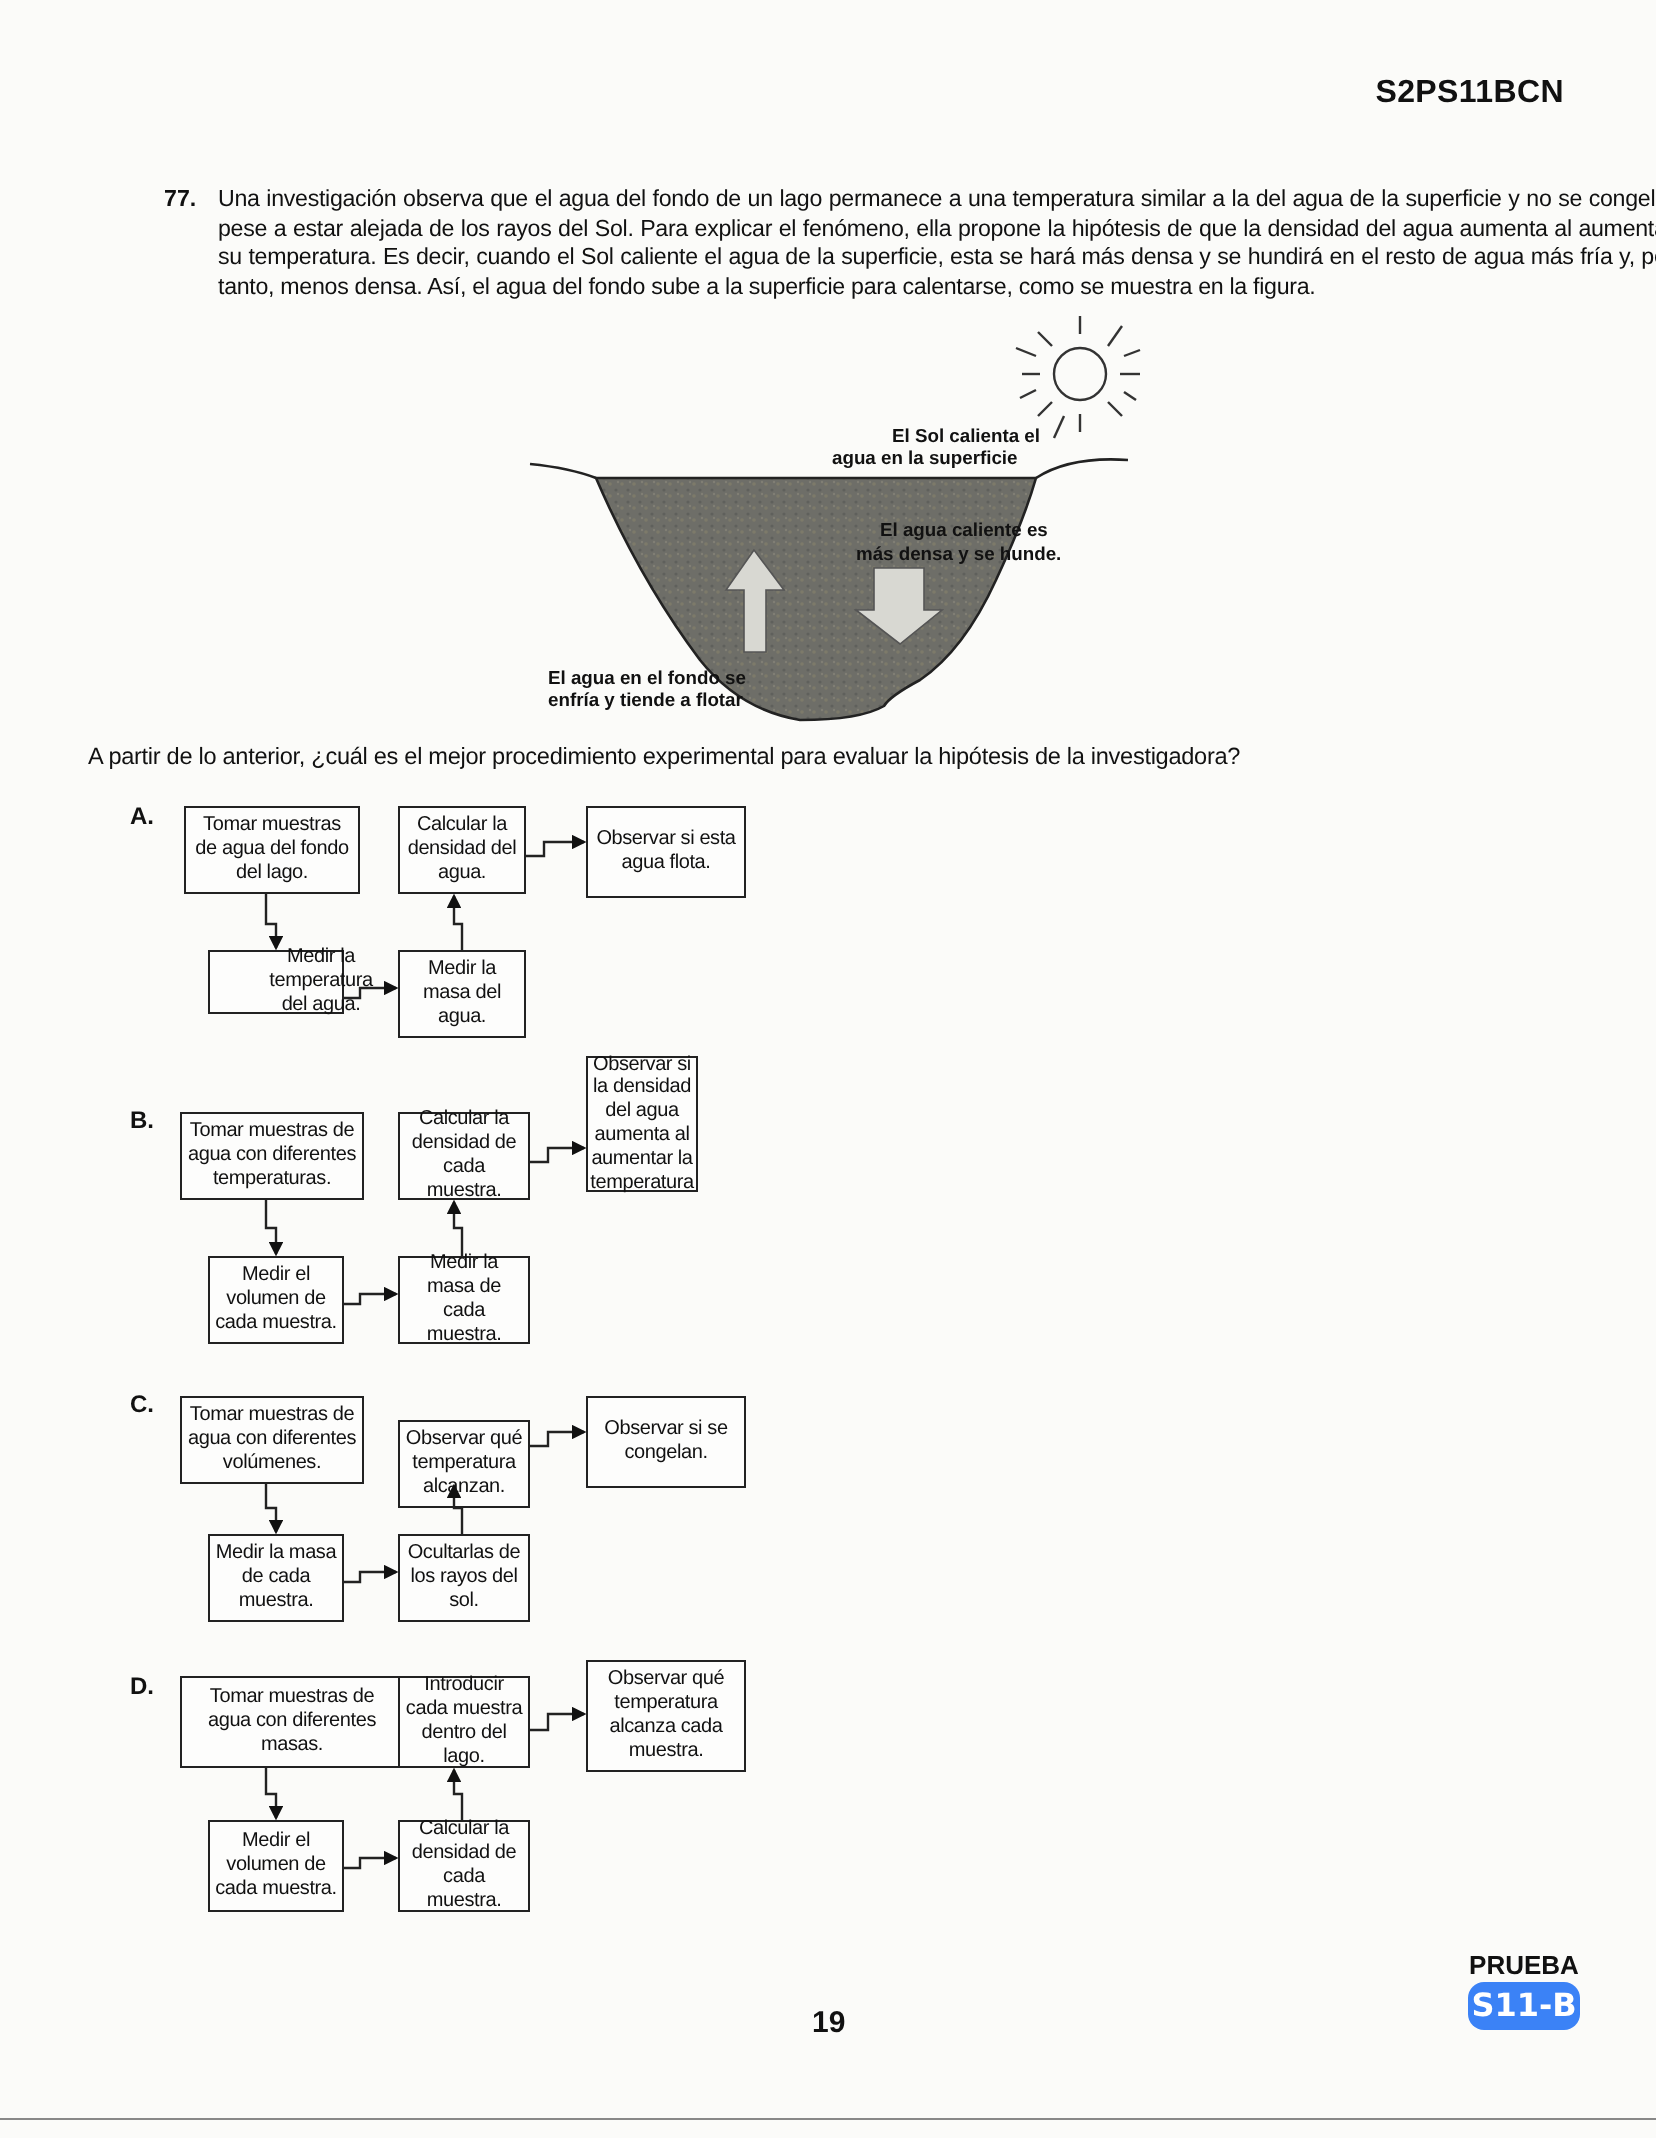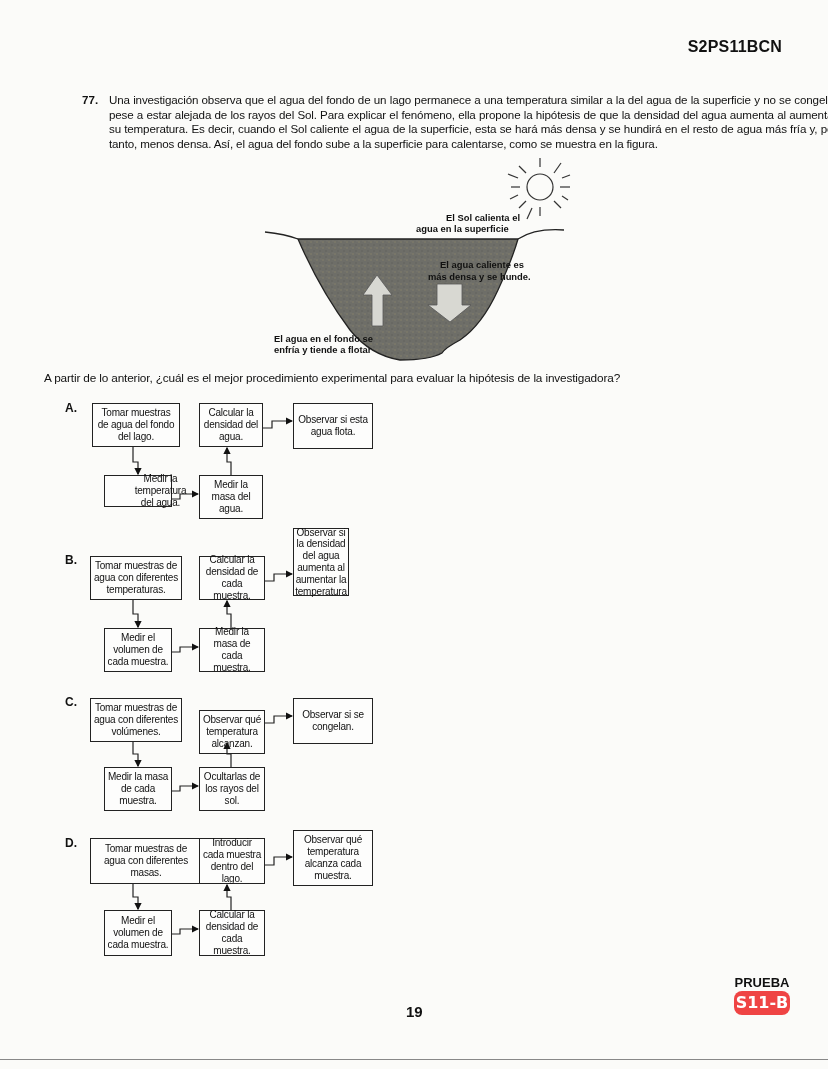--- a/index.html
+++ b/index.html
@@ -12,21 +12,21 @@
   .figure{position:absolute;left:250px;top:150px;width:330px;height:220px;}
   .figlabel{position:absolute;font-weight:bold;font-size:9.4px;line-height:11px;font-family:"Liberation Sans",sans-serif;color:#111;}
   .prompt{position:absolute;left:44px;top:371px;font-size:11.8px;letter-spacing:-0.15px;}
   .opt-letter{position:absolute;font-weight:bold;font-size:12px;}
   .box{position:absolute;border:1.2px solid #222;background:#fdfdfc;font-size:10px;line-height:11.8px;
        text-align:center;display:flex;align-items:center;justify-content:center;box-sizing:border-box;padding:1px 2px;
        letter-spacing:-0.2px;}
   .arrows{position:absolute;left:0;top:0;width:828px;height:1069px;pointer-events:none;}
   .pagenum{position:absolute;left:406px;top:1003px;font-weight:bold;font-size:15px;}
   .prueba{position:absolute;left:734px;top:975px;font-weight:bold;font-size:13px;width:56px;text-align:center;}
-  .badge{position:absolute;left:734px;top:991px;width:56px;height:24px;background:#ef4444;color:#fff;border-radius:8px;
+  .badge{position:absolute;left:734px;top:991px;width:56px;height:24px;background:#3b82f6;color:#fff;border-radius:8px;
          font-family:"DejaVu Sans",sans-serif;font-weight:bold;font-size:16px;text-align:center;line-height:24px;}
   .bottomline{position:absolute;left:0;top:1059px;width:828px;height:1px;background:#888;}
 </style>
 </head>
 <body>
 
 <div class="code">S2PS11BCN</div>
 
 <div class="question">
   <span class="qnum">77.</span>

